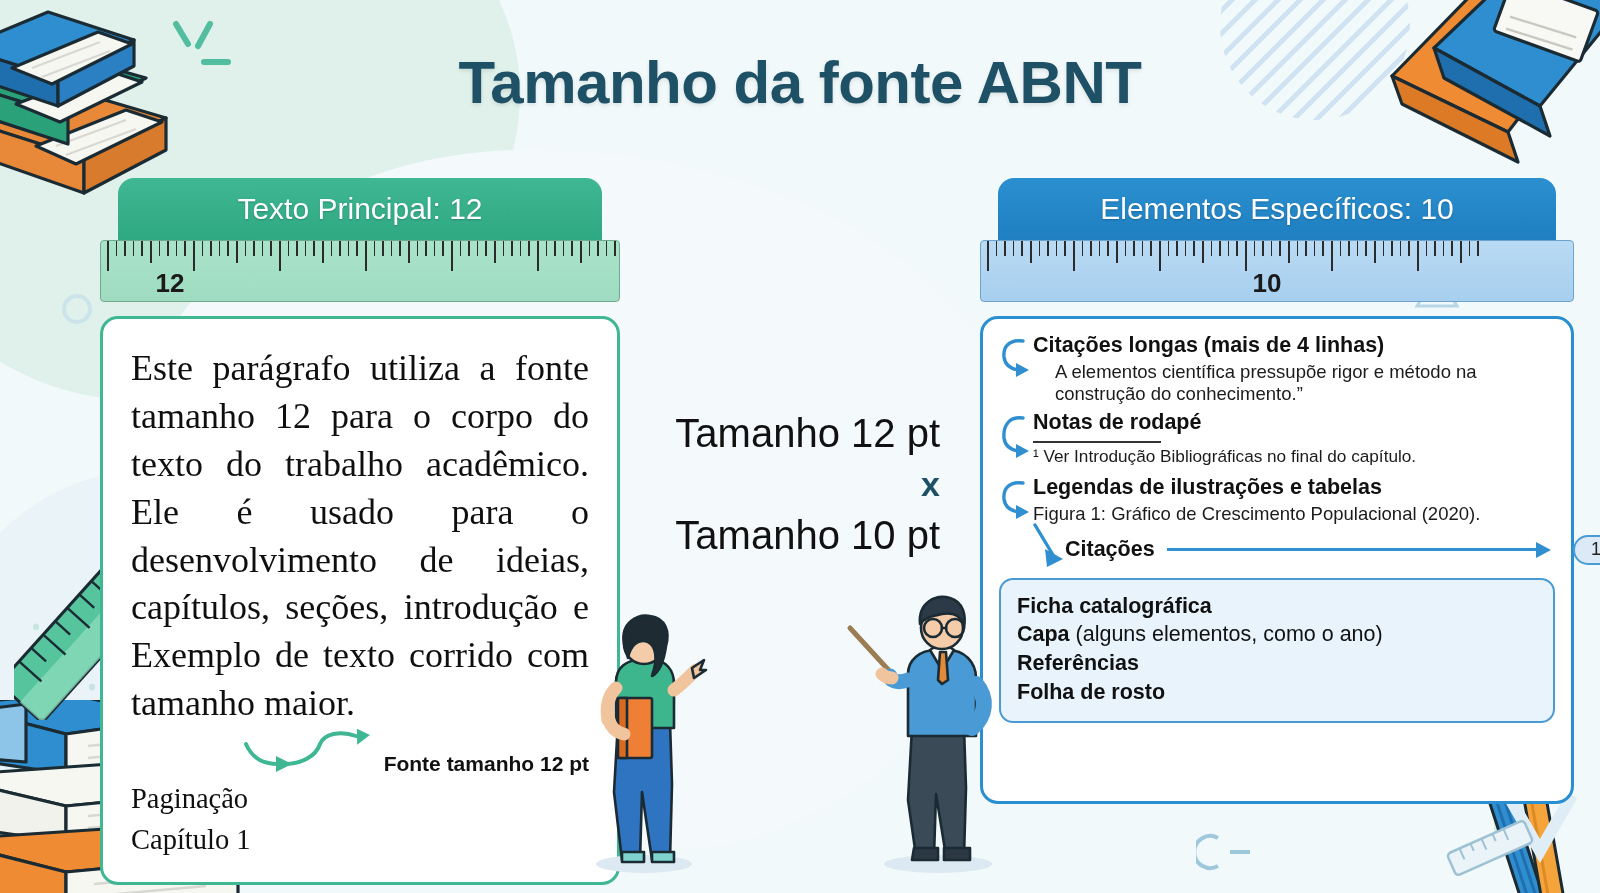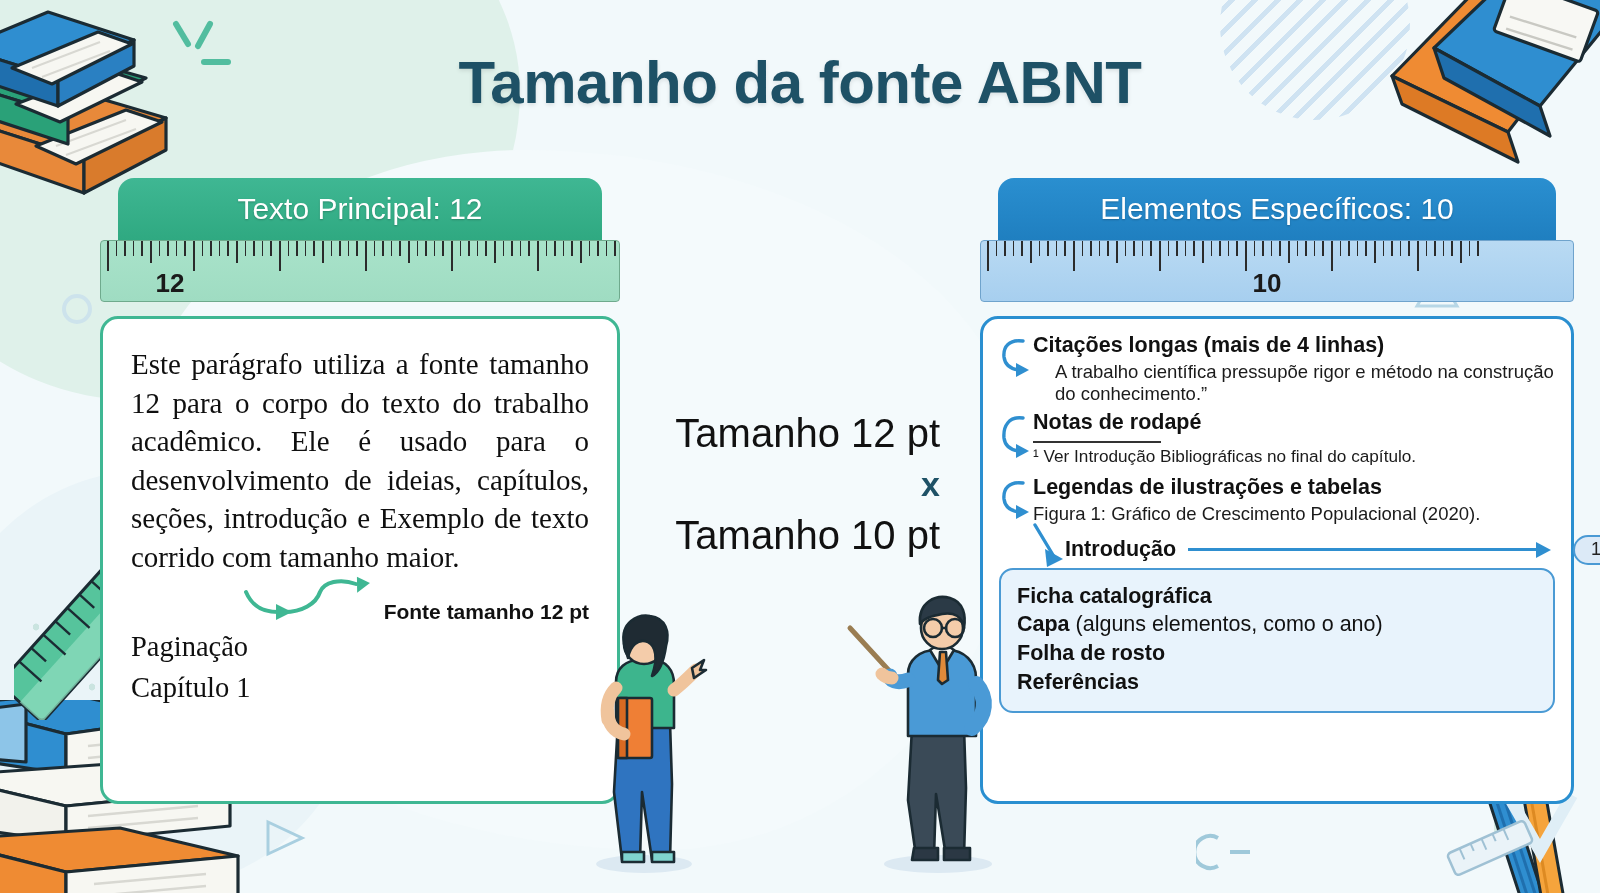--- a/index.html
+++ b/index.html
@@ -110,21 +110,21 @@
     background: #fff;
     border-radius: 18px;
     margin-top: 14px;
   }
   .card-green { border: 3px solid #3fb793; min-height: 488px; padding: 26px 28px 22px; }
   .card-blue  { border: 3px solid #2a8fd0; min-height: 488px; padding: 14px 16px 12px; }
 
   
   .body-serif {
     font-family: "Liberation Serif", serif;
-    font-size: 29px; line-height: 1.33;
+    font-size: 36px; line-height: 1.33;
     color: #0f0f0f; text-align: justify;
   }
   .annot-row {
     display: flex; align-items: flex-end; justify-content: flex-end;
     gap: 6px; margin-top: -4px; height: 54px;
   }
   .annot-label {
     font-family: "Liberation Sans", sans-serif;
     font-size: 21px; font-weight: bold; color: #111;
     white-space: nowrap; padding-bottom: 2px;
@@ -164,21 +164,21 @@
     min-width: 56px; height: 30px; border-radius: 15px;
     border: 2px solid #4a9ad4; background: #dceaf7;
     display: flex; align-items: center; justify-content: center;
     font-size: 18px; color: #222;
     position: absolute; right: -74px;
   }
 
   .subbox {
     border: 2.5px solid #4a9ad4; border-radius: 14px;
     background: #e8f3fc;
-    padding: 12px 16px 14px; 
+    padding: 12px 16px 14px; margin-top: 10px;
   }
   .subbox div {
     font-size: 21.5px; line-height: 1.34; color: #111;
   }
   .subbox b { font-weight: bold; }
   .subbox .light { font-weight: normal; }
 
   
   .center-block {
     position: absolute; left: 640px; top: 408px; width: 300px;
@@ -519,21 +519,21 @@
   </div>
 
   <div class="card card-blue">
 
     <div class="ritem">
       <svg class="arrow" width="30" height="46" viewBox="0 0 30 46">
         <path d="M24 6 C10 4 4 12 5 22 C6 30 12 34 20 35" fill="none" stroke="#2f8fd0" stroke-width="3.4" stroke-linecap="round"></path>
         <polygon points="17,28 30,35 17,42" fill="#2f8fd0"></polygon>
       </svg>
       <div class="rtitle">Citações longas (mais de 4 linhas)</div>
-      <div class="rsub indent">A trabalho científica pressupõe rigor e método na construção do conhecimento.”</div>
+      <div class="rsub indent">A elementos científica pressupõe rigor e método na construção do conhecimento.”</div>
     </div>
 
     <div class="ritem">
       <svg class="arrow" width="30" height="50" viewBox="0 0 30 50">
         <path d="M24 6 C10 4 4 14 5 26 C6 34 12 38 20 39" fill="none" stroke="#2f8fd0" stroke-width="3.4" stroke-linecap="round"></path>
         <polygon points="17,32 30,39 17,46" fill="#2f8fd0"></polygon>
       </svg>
       <div class="rtitle">Notas de rodapé</div>
       <div class="fn-rule"></div>
       <div class="rsub small">¹ Ver Introdução Bibliográficas no final do capítulo.</div>
@@ -546,38 +546,38 @@
       </svg>
       <div class="rtitle">Legendas de ilustrações e tabelas</div>
       <div class="rsub">Figura 1: Gráfico de Crescimento Populacional (2020).</div>
     </div>
 
     <div class="pag-row">
       <svg class="arrow" style="top:-12px;" width="32" height="54" viewBox="0 0 32 54">
         <line x1="2" y1="2" x2="20" y2="32" stroke="#2f8fd0" stroke-width="3.4" stroke-linecap="round"></line>
         <polygon points="12,26 30,36 14,44" fill="#2f8fd0"></polygon>
       </svg>
-      <div class="rtitle">Introdução</div>
+      <div class="rtitle">Citações</div>
       <div class="pag-line"></div>
       <div class="pag-arrow"></div>
       <div class="pag-badge">15</div>
     </div>
 
     <div class="subbox">
       <div>
         <b>Ficha catalográfica</b><span class="light"></span>
       </div>
       <div>
         <b>Capa</b><span class="light"> (alguns elementos, como o ano)</span>
       </div>
       <div>
-        <b>Folha de rosto</b><span class="light"></span>
+        <b>Referências</b><span class="light"></span>
       </div>
       <div>
-        <b>Referências</b><span class="light"></span>
+        <b>Folha de rosto</b><span class="light"></span>
       </div>
     </div>
   </div>
 </div>
 
 <svg style="position:absolute; left:578px; top:612px;" width="130" height="262" viewBox="0 0 130 262">
   <ellipse cx="66" cy="252" rx="48" ry="9" fill="#dce9f2"></ellipse>
   <g stroke="#1b2b33" stroke-width="2.6" stroke-linejoin="round" stroke-linecap="round">
     <path d="M40 110 L36 180 L44 248 L62 248 L64 180 L74 248 L92 248 L94 172 L92 110 Z" fill="#2f74c0"></path>
     <path d="M44 240 L44 250 L66 250 L66 240 Z" fill="#7fd3cf"></path>

